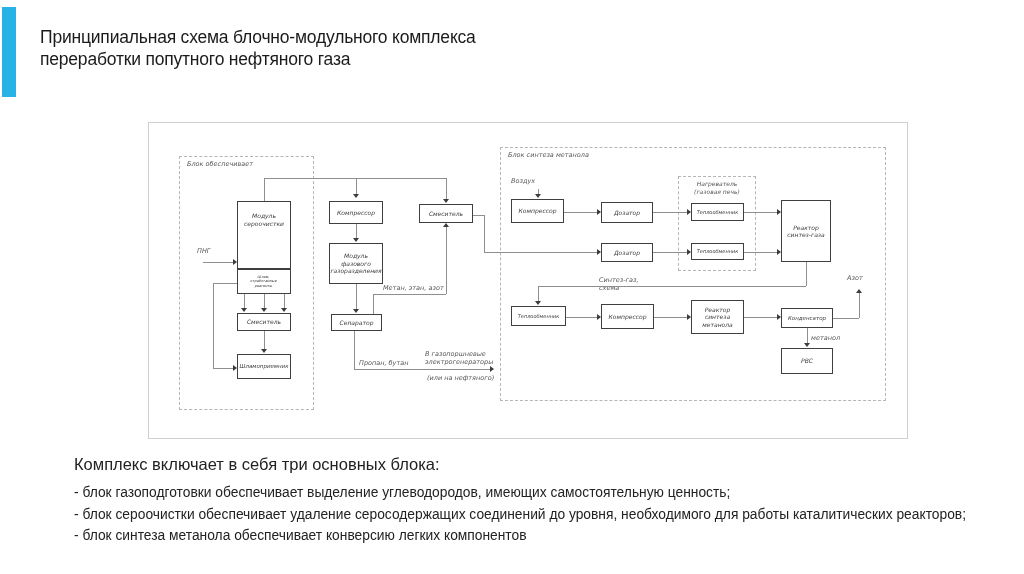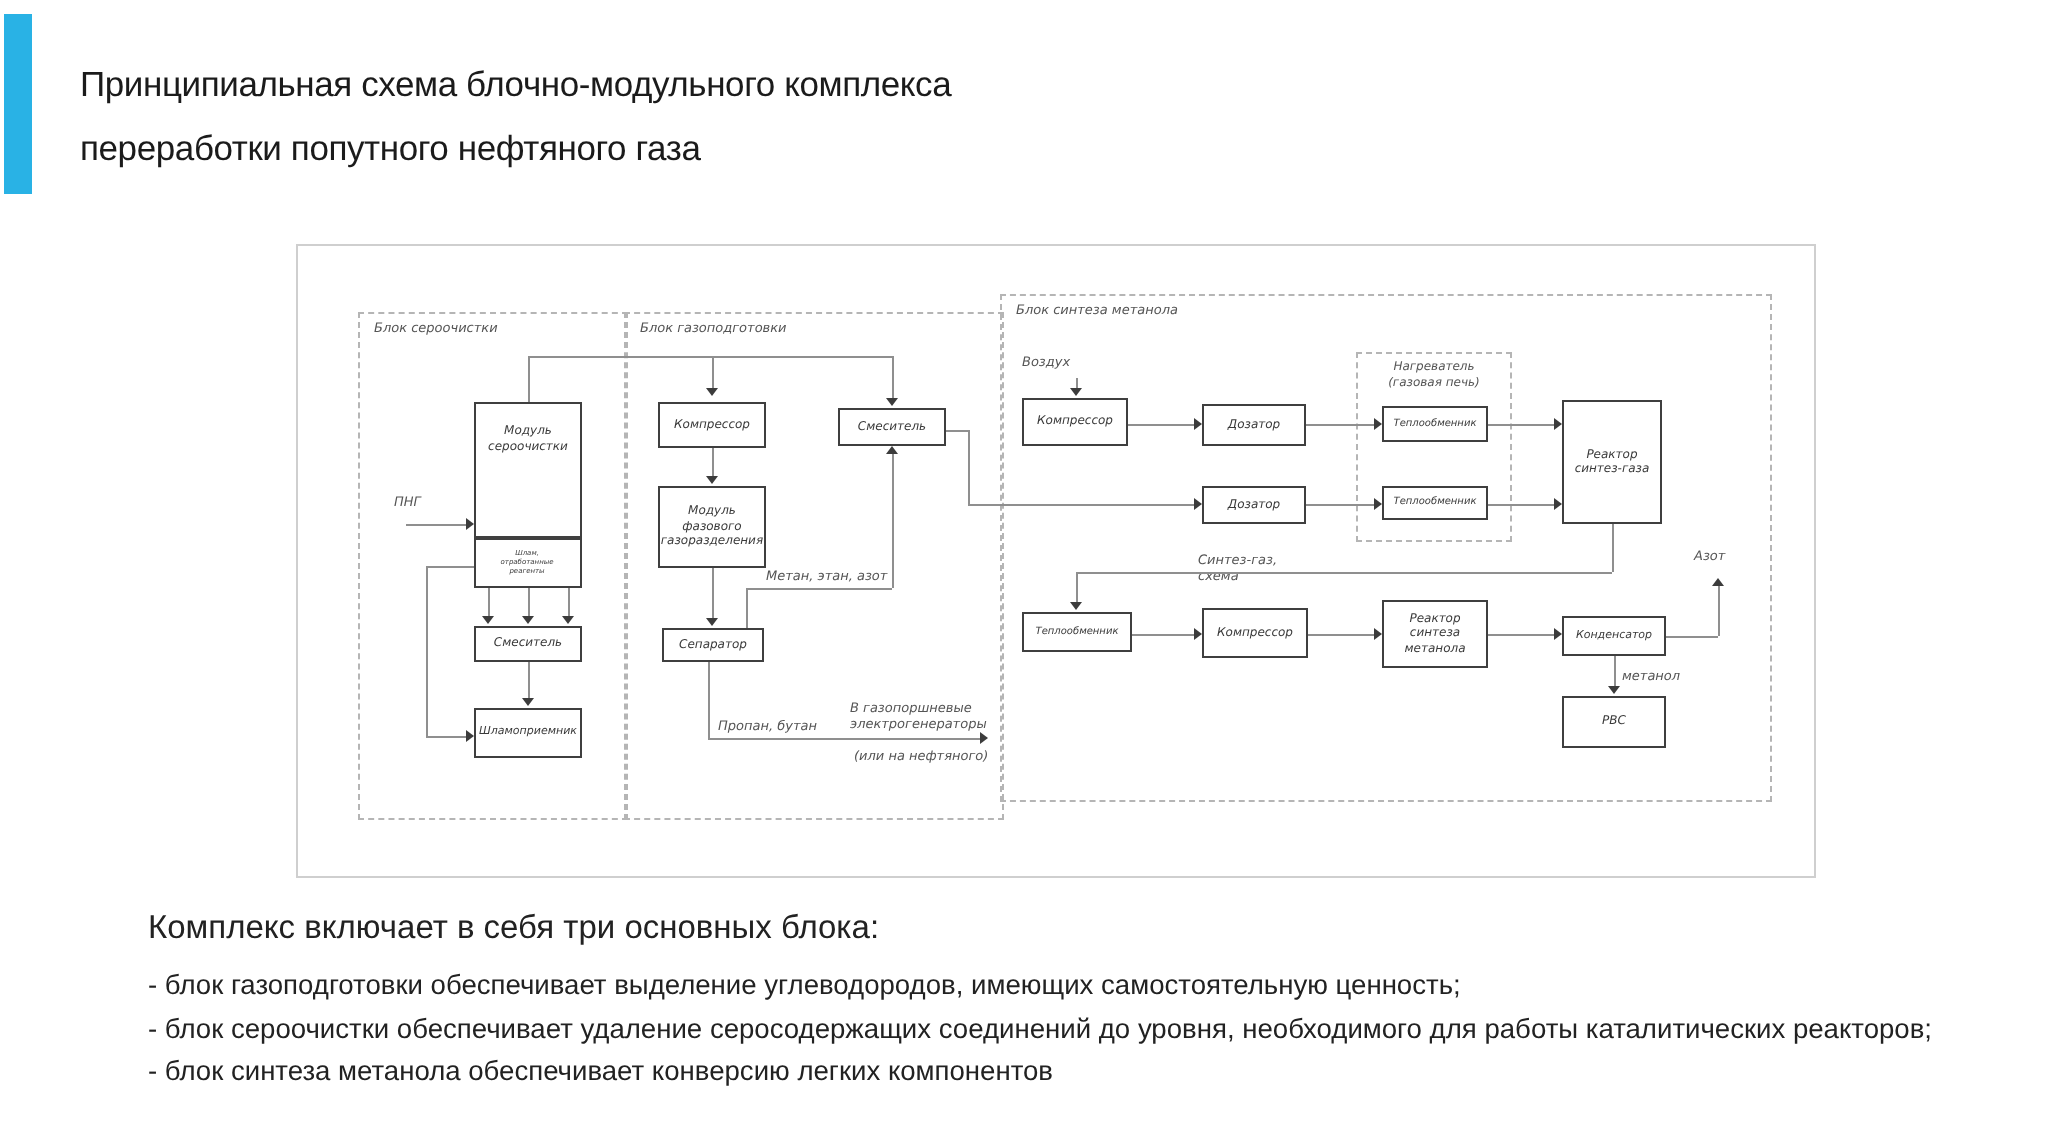--- a/index.html
+++ b/index.html
@@ -1,20 +1,20 @@
 <!DOCTYPE html>
 <html><head>
 <meta charset="utf-8">
 <style>
   html,body{margin:0;padding:0;background:#ffffff;}
   #slide{position:relative;width:1024px;height:574px;background:#ffffff;overflow:hidden;
          font-family:"Liberation Sans",sans-serif;color:#1d1d1d;}
   
   #accent{position:absolute;left:2px;top:7px;width:14px;height:90px;}
-  #title{position:absolute;left:40px;top:26px;font-size:17.5px;line-height:32px;
+  #title{position:absolute;left:40px;top:26px;font-size:17.5px;line-height:22px;
          letter-spacing:-0.2px;color:#1b1b1b;white-space:pre-line;}
   
   #canvas{position:absolute;left:148px;top:122px;width:758px;height:315px;
           border:1px solid #cfcfcf;background:#fff;
           font-family:"DejaVu Sans",sans-serif;font-style:italic;color:#4a4a4a;}
   .blk{position:absolute;border:1px dashed #b5b5b5;}
   .blk-label{position:absolute;left:7px;top:3px;font-size:6.5px;white-space:nowrap;color:#555;}
   .node{position:absolute;border:1.5px solid #3f3f3f;background:#fff;
         display:flex;align-items:center;justify-content:center;box-sizing:border-box;}
   .lbl{white-space:pre-line;text-align:center;font-size:6px;line-height:1.25;
@@ -36,24 +36,21 @@
 
 <div id="slide">
 
   <div id="accent" style="background: rgb(41, 178, 229);"></div>
   <div id="title">Принципиальная схема  блочно-модульного комплекса
 переработки попутного нефтяного газа</div>
 
   <div id="canvas">
 
     <div class="blk" style="left:30px;top:33px;width:133px;height:252px">
-      <div class="blk-label">Блок сероочистки</div>
-    </div>
-    <div class="blk" style="left:163px;top:33px;width:188px;height:252px">
-      <div class="blk-label">Блок газоподготовки</div>
+      <div class="blk-label">Блок обеспечивает</div>
     </div>
     <div class="blk" style="left:351px;top:24px;width:384px;height:252px">
       <div class="blk-label">Блок синтеза метанола</div>
     </div>
     <div class="blk" style="left:529px;top:53px;width:76px;height:93px">
       <div class="blk-label" style="left:0;right:0;text-align:center;font-size:6px;line-height:1.25;white-space:pre-line">Нагреватель
 (газовая печь)</div>
     </div>
 
     <div class="node" style="left:88px;top:78px;width:54px;height:68px;align-items:flex-start">

